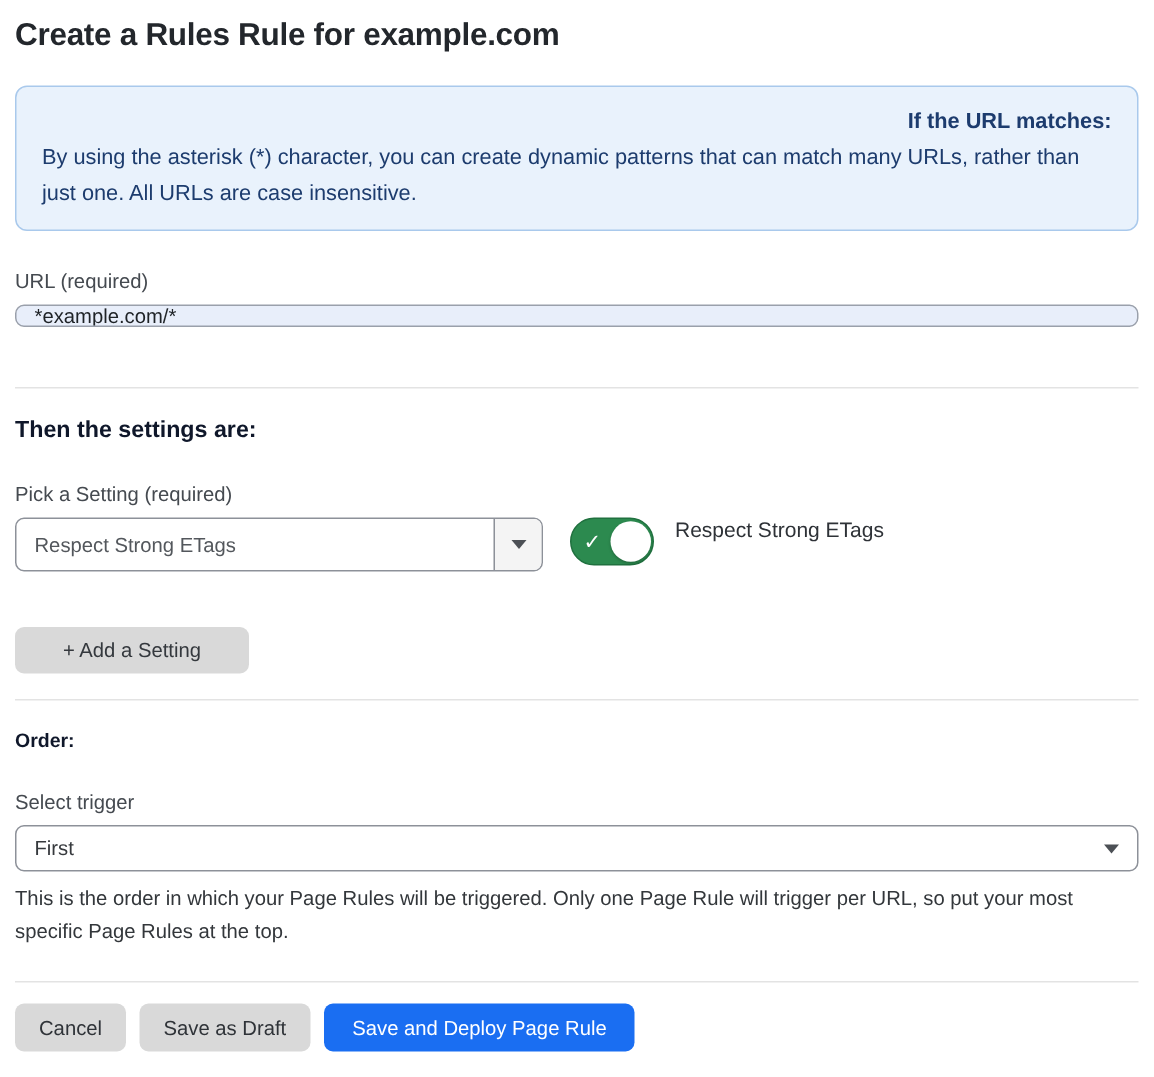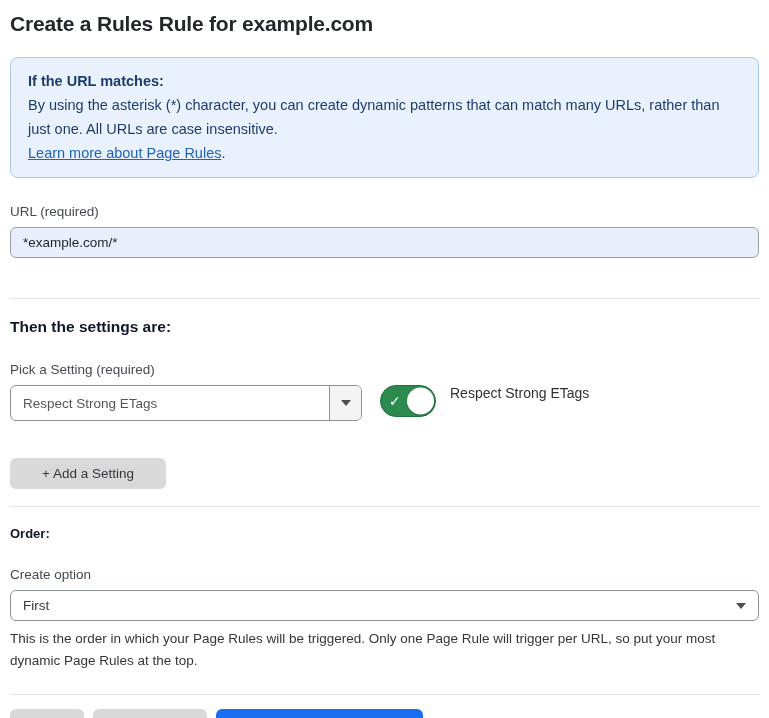--- a/index.html
+++ b/index.html
@@ -31,35 +31,35 @@
 
   .info-box{
     margin-top:21px;
     background:var(--info-bg);
     border:1px solid var(--info-border);
     border-radius:8px;
     padding:11px 17px 12px 17px;
     color:var(--info-text);
     font-size:14.5px;line-height:24px;
   }
-  .info-box .info-heading{font-weight:700;}
+  .info-box .info-heading{font-weight:700;text-align:right;}
   .info-box a{
     color:var(--link-blue);
     text-decoration:underline;
     cursor:pointer;
   }
 
   .field-label{
     margin-top:26px;
     font-size:13.5px;color:#454a50;
   }
   .url-input{
     display:block;
     margin-top:8px;
-    width:749px;height:31px;
+    width:749px;height:15px;
     background:var(--input-blue-bg);
     border:1px solid #9aa0ab;
     border-radius:6px;
     padding:0 12px;
     font-family:inherit;
     font-size:13.5px;color:#1f2327;
     outline:none;
   }
 
   .divider{border:none;border-top:1px solid var(--divider);height:0;}
@@ -171,21 +171,20 @@
 </head>
 <body>
 
 <div class="container">
 
   <h1 class="page-title">Create a Rules Rule for example.com</h1>
 
   <div class="info-box">
     <div class="info-heading">If the URL matches:</div>
     <div class="info-body">By using the asterisk (*) character, you can create dynamic patterns that can match many URLs, rather than just one. All URLs are case insensitive.</div>
-    <div><a>Learn more about Page Rules</a><span>.</span></div>
   </div>
 
   <div class="field-label">URL (required)</div>
   <input class="url-input" type="text" value="*example.com/*" style="">
 
   <hr class="divider divider-1">
 
   <h2 class="section-heading">Then the settings are:</h2>
 
   <div class="field-label">Pick a Setting (required)</div>
@@ -203,28 +202,28 @@
     </div>
     <div class="toggle-label">Respect Strong ETags</div>
   </div>
 
   <button class="add-setting-btn">+ Add a Setting</button>
 
   <hr class="divider divider-2">
 
   <h2 class="section-heading order-heading">Order:</h2>
 
-  <div class="field-label">Create option</div>
+  <div class="field-label">Select trigger</div>
 
   <div class="order-select">
     <span class="select-value">First</span>
     <span class="caret-down"></span>
   </div>
 
-  <div class="help-text">This is the order in which your Page Rules will be triggered. Only one Page Rule will trigger per URL, so put your most dynamic Page Rules at the top.</div>
+  <div class="help-text">This is the order in which your Page Rules will be triggered. Only one Page Rule will trigger per URL, so put your most specific Page Rules at the top.</div>
 
   <hr class="divider divider-3">
 
   <div class="actions">
     <button class="btn btn-secondary">Cancel</button>
     <button class="btn btn-secondary">Save as Draft</button>
     <button class="btn btn-primary">Save and Deploy Page Rule</button>
   </div>
 
 </div>

